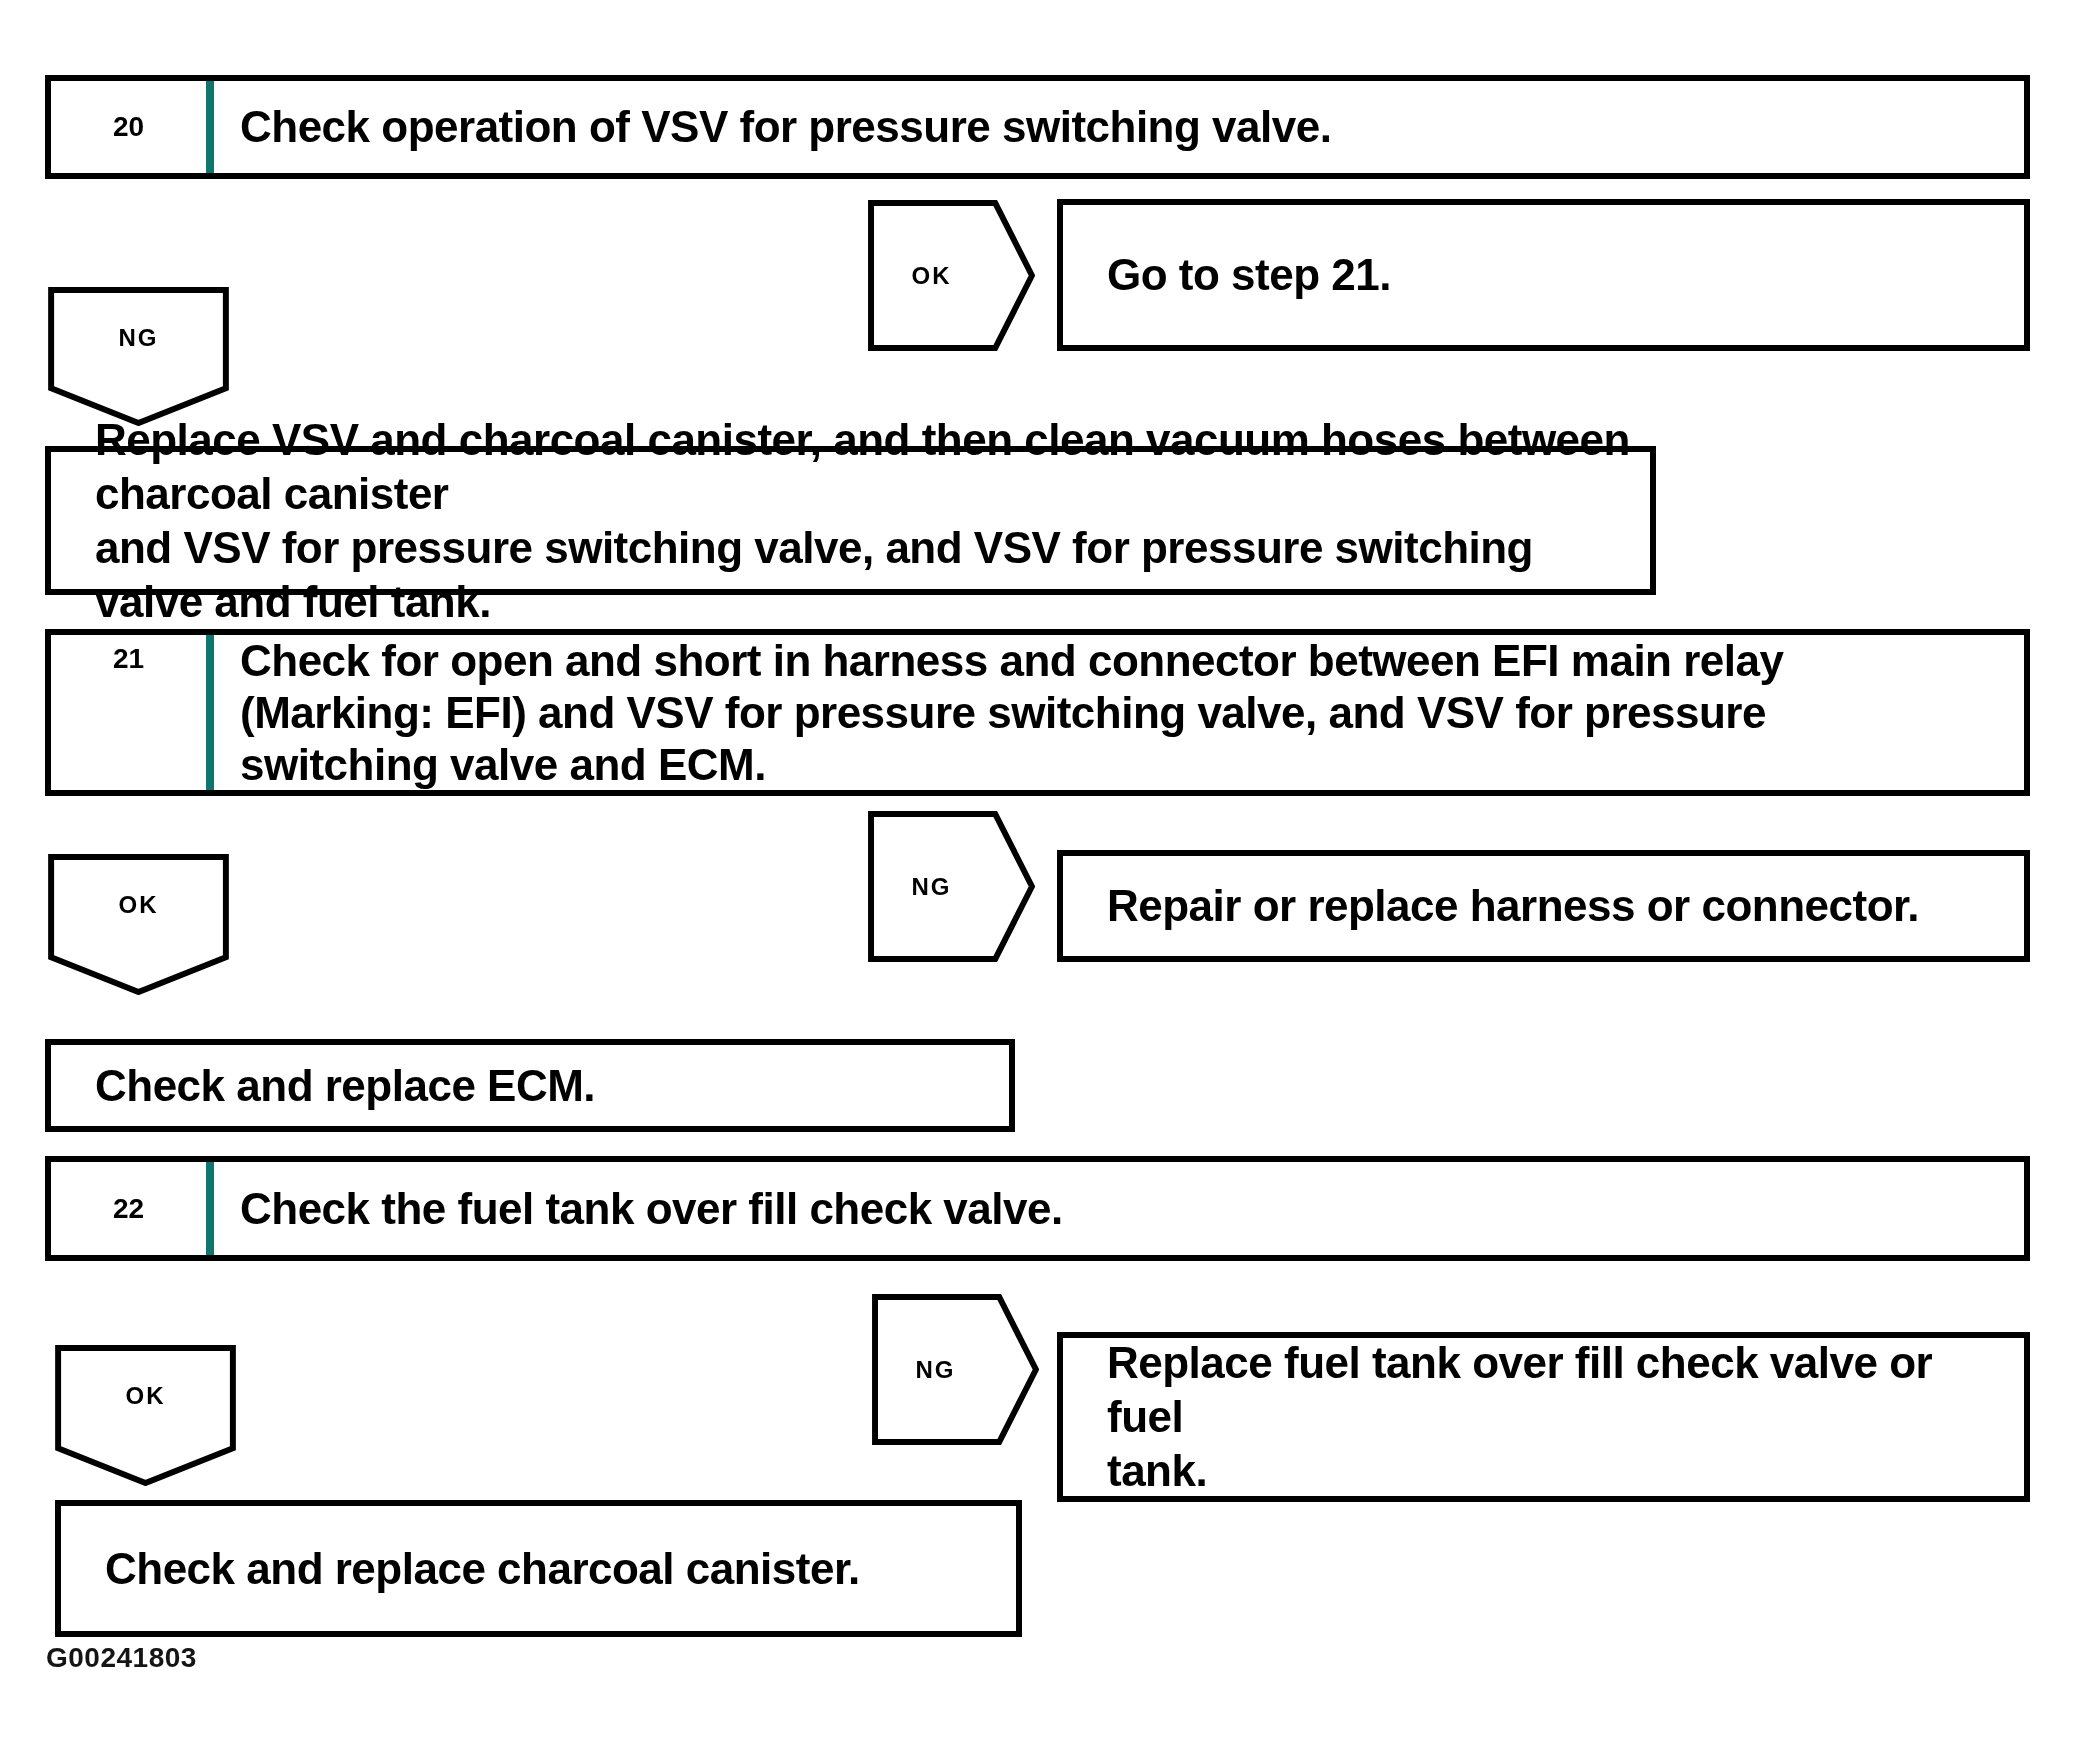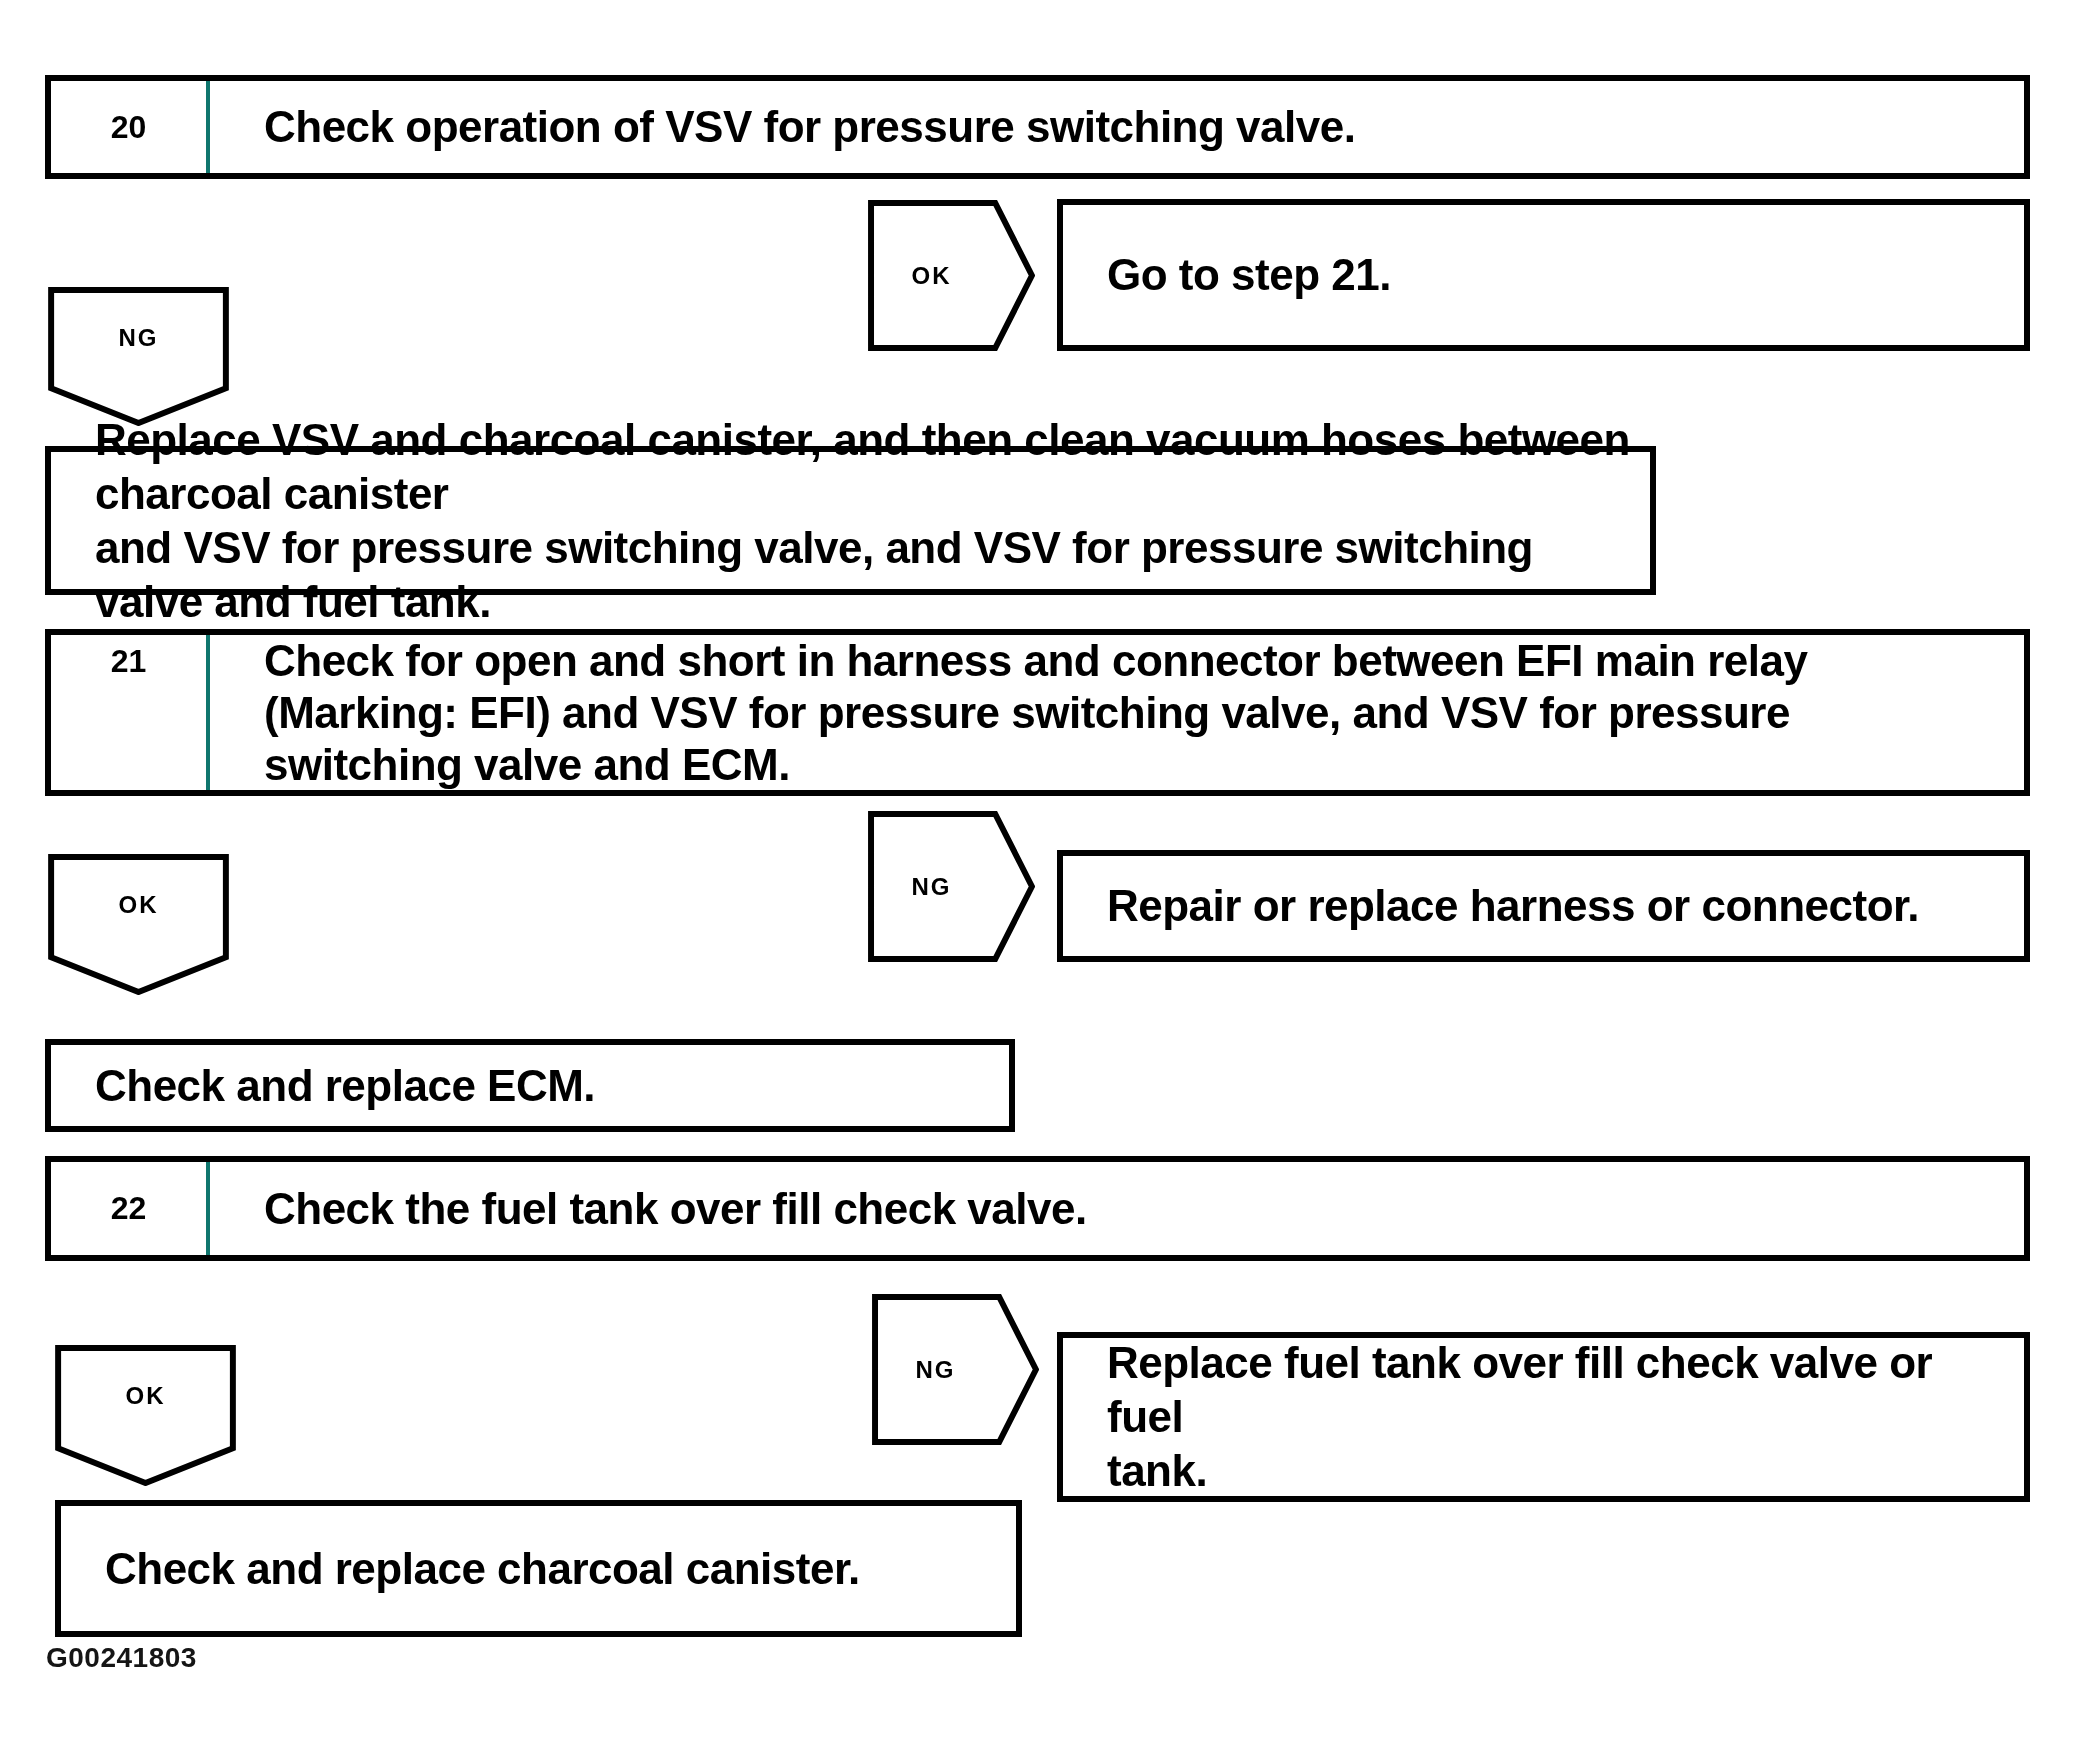--- a/index.html
+++ b/index.html
@@ -1,22 +1,22 @@
 <!DOCTYPE html>
 <html><head>
 <meta charset="utf-8">
 <style>
   html,body{margin:0;padding:0;background:#ffffff;}
   body{font-family:"Liberation Sans",sans-serif;font-weight:bold;color:#000;}
   #canvas{position:relative;width:2083px;height:1761px;background:#ffffff;overflow:hidden;}
 
   .box{position:absolute;box-sizing:border-box;border:6px solid #000;background:#fff;display:flex;align-items:center;}
-  .step .num{width:155px;align-self:stretch;border-right:4px solid #0f766e;display:flex;align-items:center;justify-content:center;font-size:32px;}
+  .step .num{width:155px;align-self:stretch;border-right:8px solid #0f766e;display:flex;align-items:center;justify-content:center;font-size:28px;}
   .step.multiline .num{align-items:flex-start;padding-top:8px;}
-  .step .title{flex:1;padding:0 20px 0 26px;font-size:44px;line-height:52px;letter-spacing:-0.5px;white-space:pre-line;margin-left:28px;}
+  .step .title{flex:1;padding:0 20px 0 26px;font-size:44px;line-height:52px;letter-spacing:-0.5px;white-space:pre-line;}
   .result .rtext{padding:0 12px 0 44px;font-size:44px;line-height:54px;letter-spacing:-0.5px;white-space:pre-line;}
 
   .pent{position:absolute;}
   .pent svg{display:block;}
   .pent polygon{fill:#ffffff;stroke:#000000;stroke-width:6;stroke-linejoin:miter;}
   .pent-label{position:absolute;display:flex;align-items:center;justify-content:center;font-size:24px;letter-spacing:2px;}
   .pent.right .pent-label{left:0;top:0;width:127px;height:100%;}
   .pent.down .pent-label{left:0;top:0;width:100%;height:101px;}
 
   .caption{position:absolute;font-weight:700;font-size:28px;letter-spacing:0.5px;color:#151515;}

